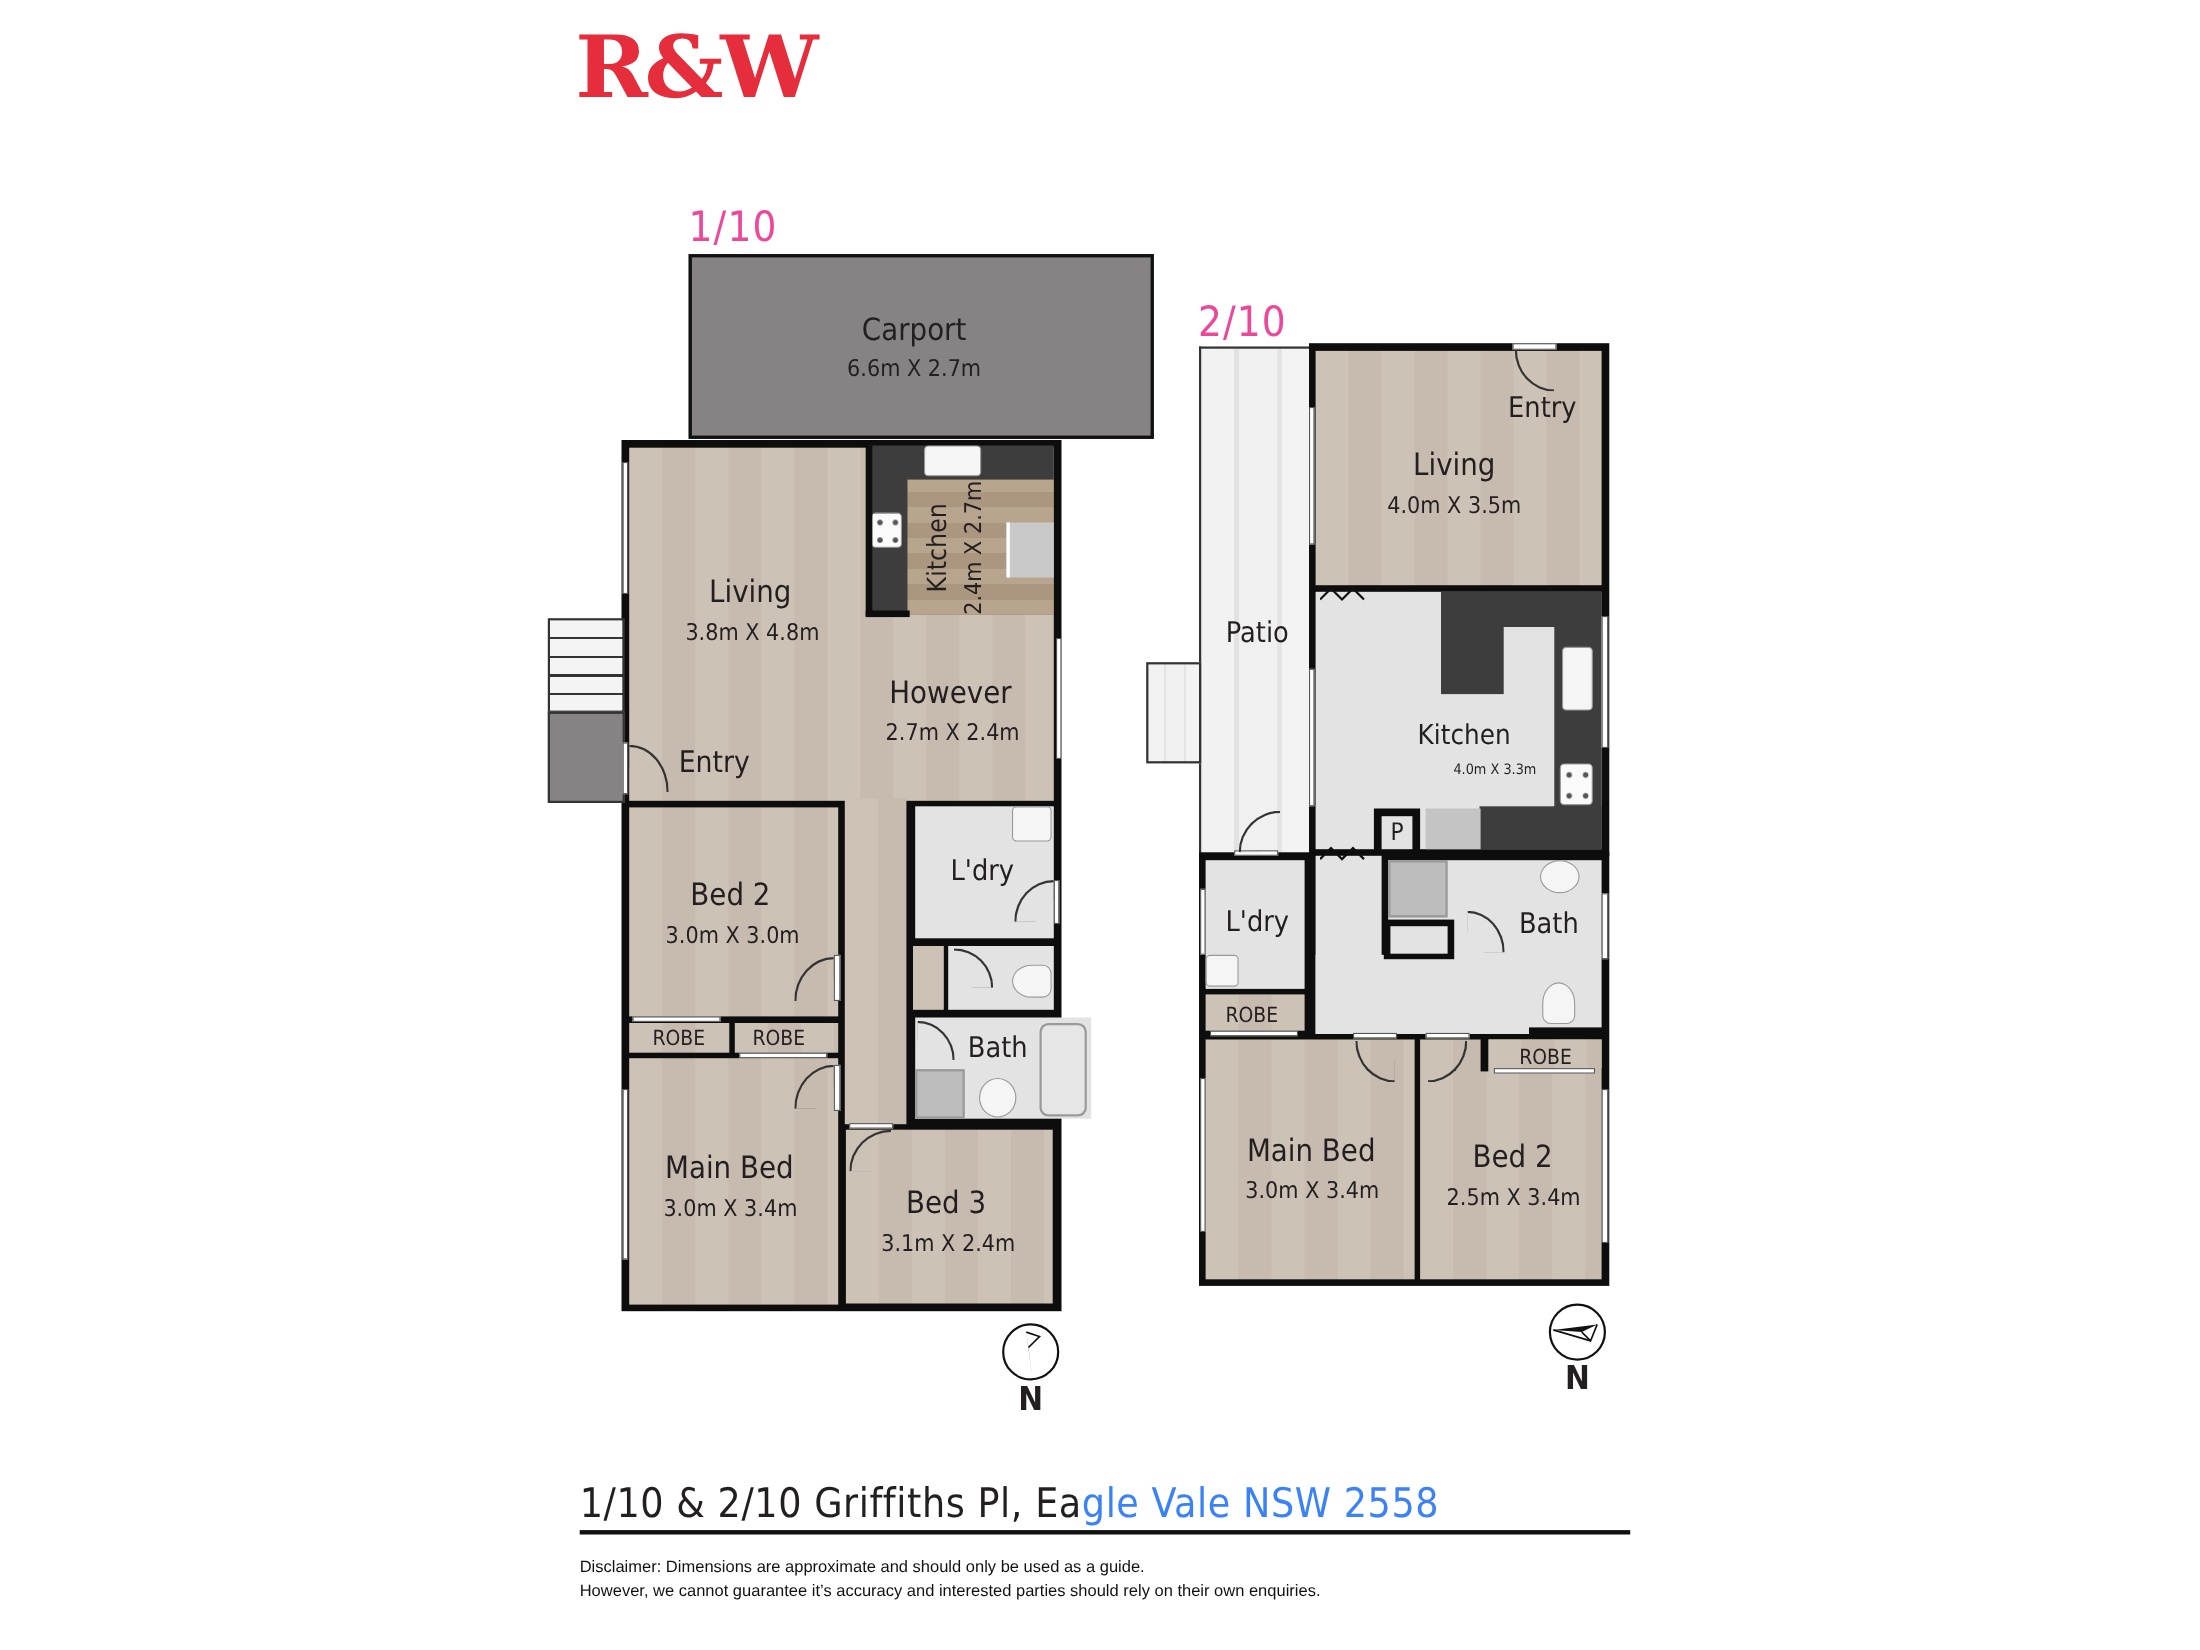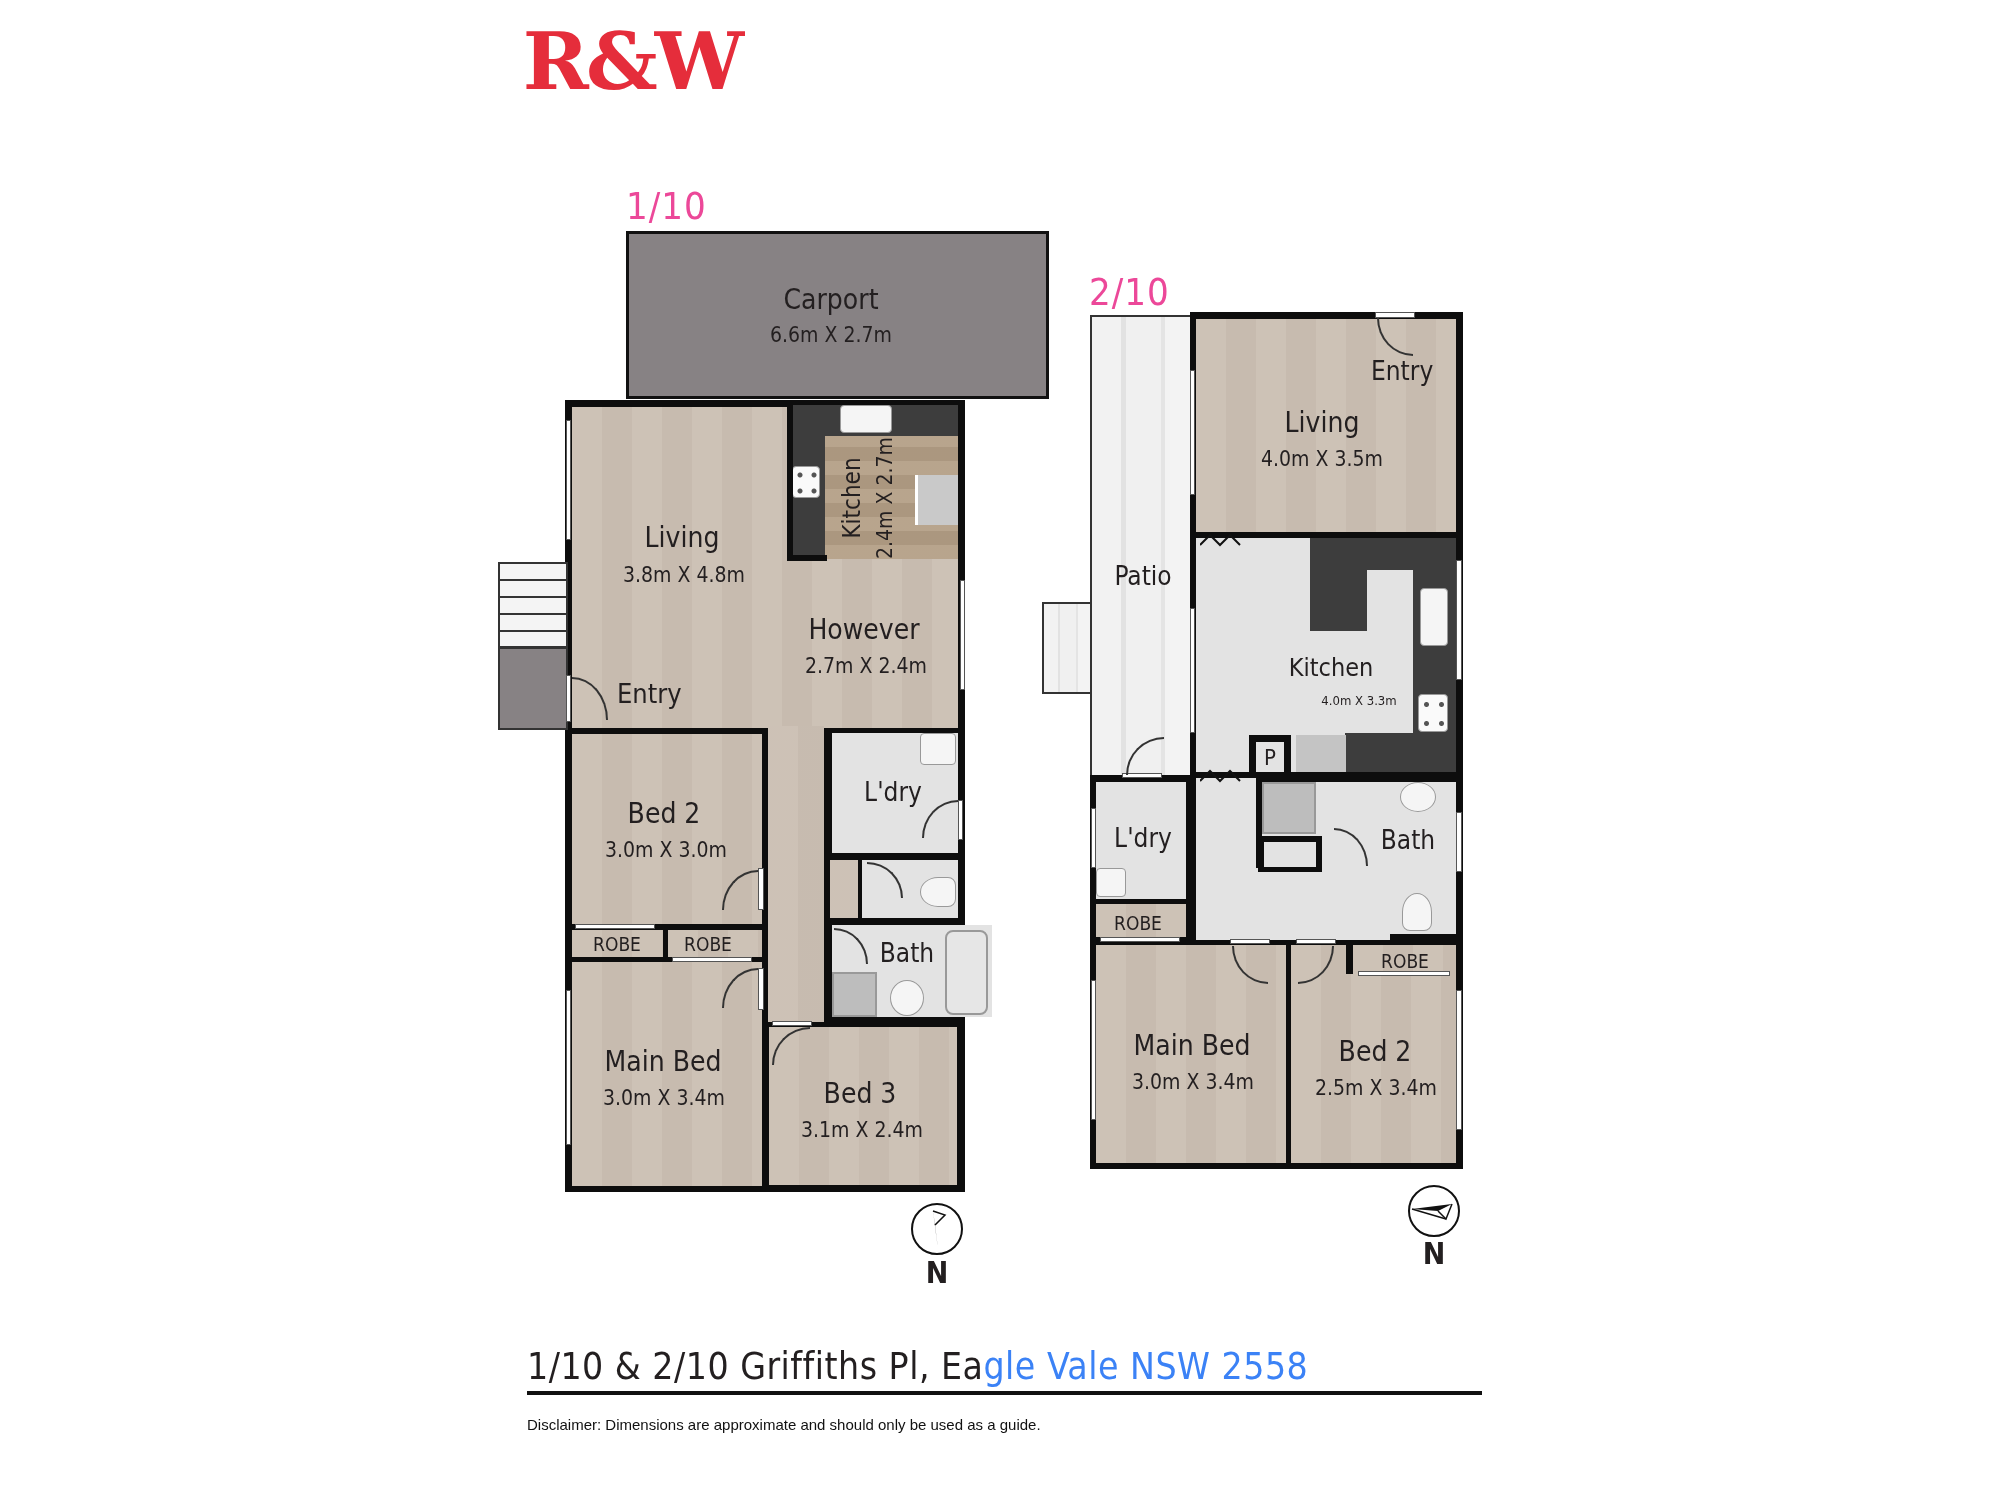--- a/index.html
+++ b/index.html
@@ -223,13 +223,14 @@
         <line x1="4" y1="24" x2="38" y2="34" stroke="#111" stroke-width="1.5"></line>
       </svg>
   </div>
   <div class="abs north lbl" style="left:1434px;top:1238px;">N</div>
 </div>
 
 <div class="abs address"><span>1/10 &amp; 2/10 Griffiths Pl, Ea</span><span class="faded">gle Vale NSW 2558</span></div>
 <div class="abs addr-rule"></div>
 <div class="abs disclaimer">
   <div>Disclaimer: Dimensions are approximate and should only be used as a guide.</div>
+  <div>However, we cannot guarantee it’s accuracy and interested parties should rely on their own enquiries.</div>
 </div>
 
 </body></html>

